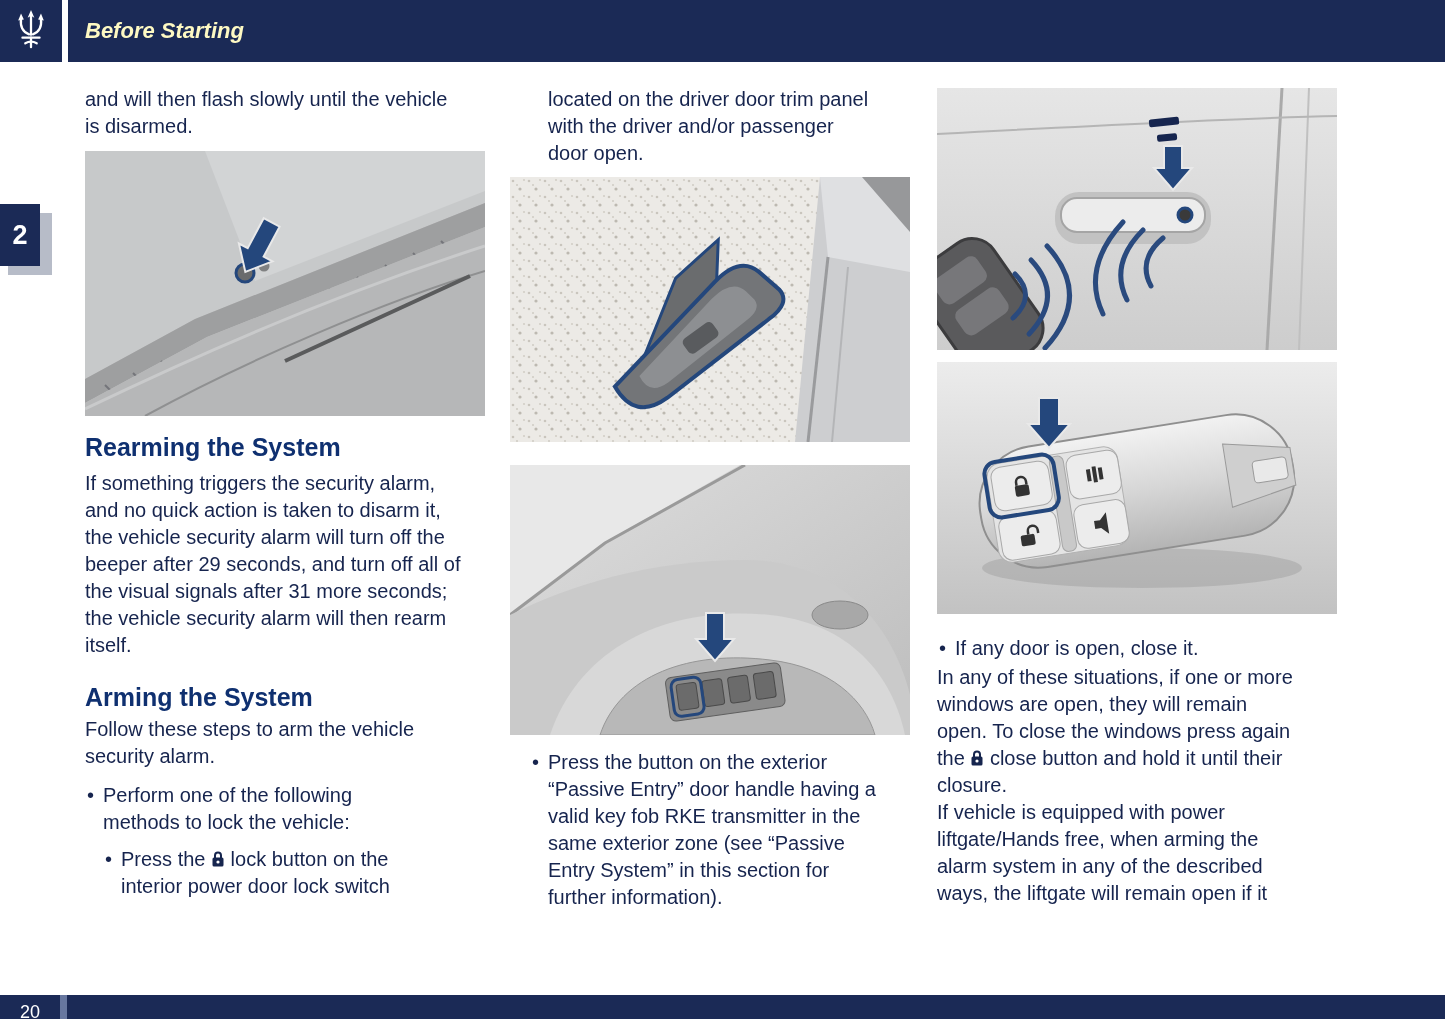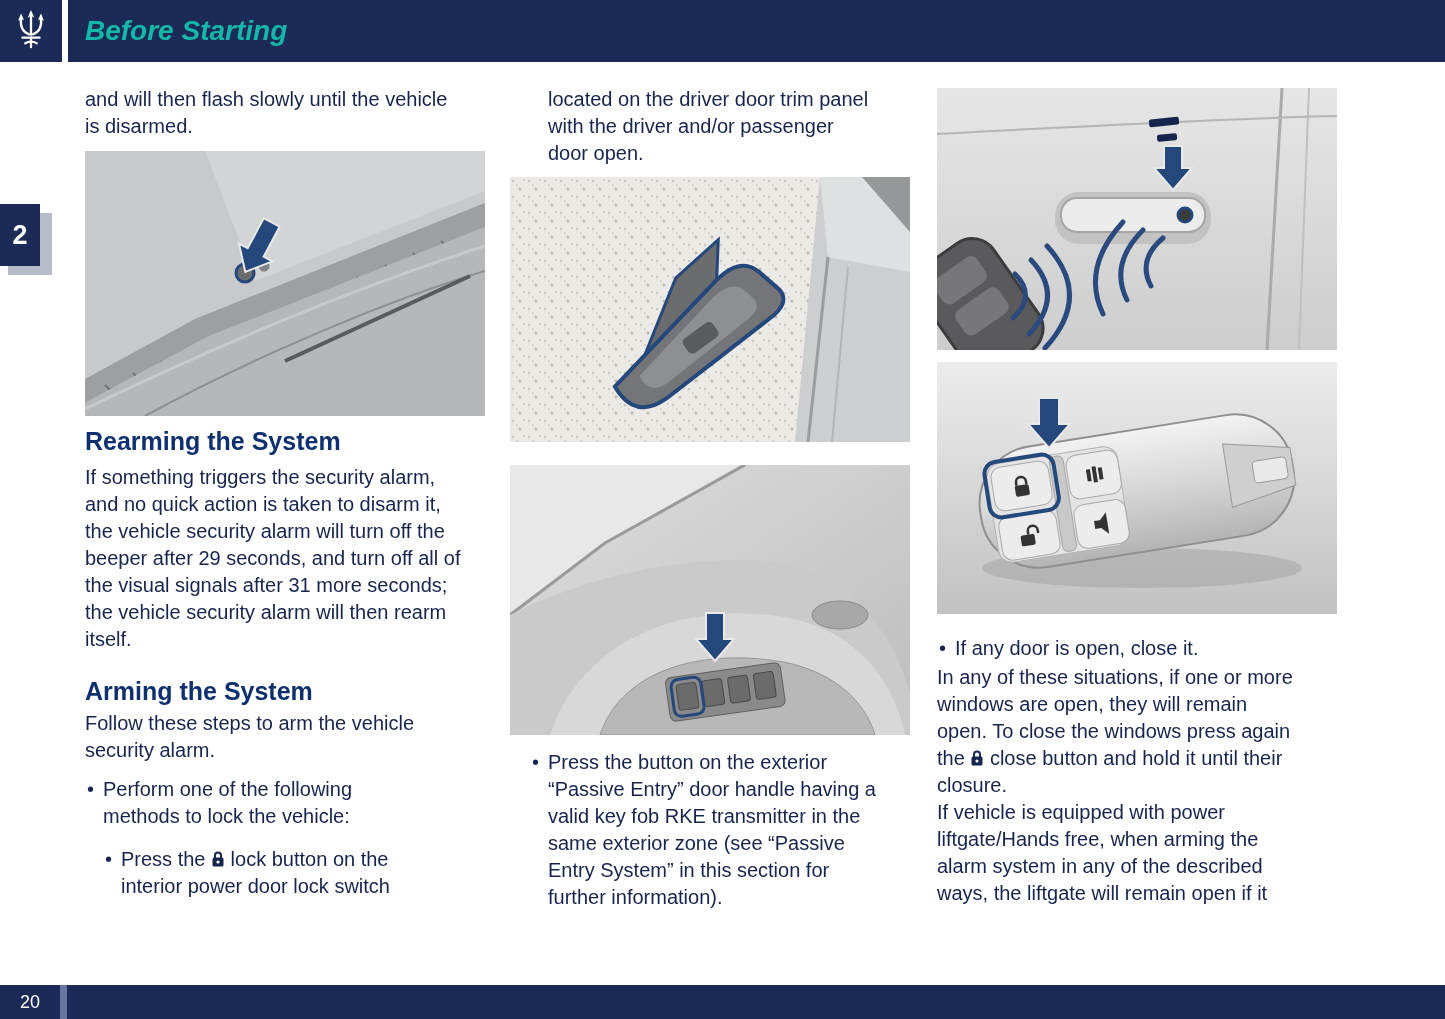--- a/index.html
+++ b/index.html
@@ -4,29 +4,29 @@
 <style>
   *{box-sizing:border-box;margin:0;padding:0}
   html,body{width:1445px;height:1019px}
   body{background:#fff;font-family:"Liberation Sans",sans-serif}
   .page{position:relative;width:1445px;height:1019px;overflow:hidden;background:#fff}
 
   
   .topbar{position:absolute;top:0;left:0;width:100%;height:62px;background:#1b2a56}
   .logo-box{position:absolute;left:0;top:0;width:62px;height:62px;display:flex;align-items:center;justify-content:center}
   .topbar-rule{position:absolute;left:62px;top:0;width:6px;height:62px;background:#fff}
-  .topbar-title{position:absolute;left:85px;top:0;height:62px;line-height:62px;color:#14b8a6;font-size:28px;font-style:italic;font-weight:bold}
+  .topbar-title{position:absolute;left:85px;top:0;height:62px;line-height:62px;color:#fef9c3;font-size:22px;font-style:italic;font-weight:bold}
 
   
   .tab-shadow{position:absolute;left:8px;top:213px;width:44px;height:62px;background:#b7bcc8}
   .chapter-tab{position:absolute;left:0;top:204px;width:40px;height:62px;background:#1b2a56;color:#fff;
     font-size:27px;font-weight:bold;display:flex;align-items:center;justify-content:center}
 
   
-  .bottombar{position:absolute;left:0;bottom:0;width:100%;height:34px;background:#1b2a56}
+  .bottombar{position:absolute;left:0;bottom:0;width:100%;height:24px;background:#1b2a56}
   .pagenum{position:absolute;left:20px;top:0;height:34px;line-height:34px;color:#fff;font-size:18px}
   .footer-rule{position:absolute;left:60px;top:0;width:7px;height:34px;background:#67779f}
 
   
   .col{position:absolute;color:#16244e;font-size:20px;line-height:27px}
   .col1{left:85px;top:86px;width:400px}
   .col2{left:510px;top:86px;width:400px}
   .col3{left:937px;top:88px;width:400px}
   h2{font-size:25px;line-height:30px;color:#0f3070;margin:0;font-weight:bold}
   figure{margin:0}
@@ -102,30 +102,30 @@
         <path d="M0,258 C120,200 260,140 400,95" stroke="#c9cacb" fill="none" stroke-width="3"></path>
         <line x1="200" y1="210" x2="385" y2="125" stroke="#5a5b5c" stroke-width="4"></line>
         <circle cx="160" cy="122" r="9" fill="#6a6b6c" stroke="#24477c" stroke-width="3"></circle>
         <circle cx="179" cy="115" r="5.5" fill="#808182"></circle>
         <g transform="translate(181,82) rotate(28)">
           <polygon points="-9,-12 9,-12 9,22 19,22 0,44 -19,22 -9,22" fill="#24477c" stroke="#e9e9e9" stroke-width="2"></polygon>
         </g>
       </svg>
     </figure>
 
-    <h2 style="margin-top:10px">Rearming the System</h2>
+    <h2 style="margin-top:16px">Rearming the System</h2>
     <p style="margin-top:8px;width:378px">If something triggers the security alarm, and no quick action is taken to disarm it, the vehicle security alarm will turn off the beeper after 29 seconds, and turn off all of the visual signals after 31 more seconds; the vehicle security alarm will then rearm itself.</p>
 
     <h2 style="margin-top:23px">Arming the System</h2>
     <p style="margin-top:4px;width:378px">Follow these steps to arm the vehicle security alarm.</p>
 
 
     <p class="bullet" style="margin-top:12px;width:300px">Perform one of the following methods to lock the vehicle:</p>
 
-    <p class="bullet indent1" style="margin-top:16px;width:330px"><span>Press the </span><span class="lockicon"><svg viewBox="0 0 14 18" width="14" height="18">
+    <p class="bullet indent1" style="margin-top:10px;width:330px"><span>Press the </span><span class="lockicon"><svg viewBox="0 0 14 18" width="14" height="18">
             <path d="M4 8V5.5a3 3 0 0 1 6 0V8" fill="none" stroke="#16254e" stroke-width="2"></path>
             <rect x="1.5" y="7.5" width="11" height="9" rx="1.5" fill="#16254e"></rect>
             <circle cx="7" cy="12" r="1.6" fill="#fff"></circle>
           </svg></span><span> lock button on the interior power door lock switch</span></p>
   </section>
 
   <section class="col col2">
     <p class="col2-indent" style="width:330px">located on the driver door trim panel with the driver and/or passenger door open.</p>
 
     <figure class="fig" style="margin-top:10px">

